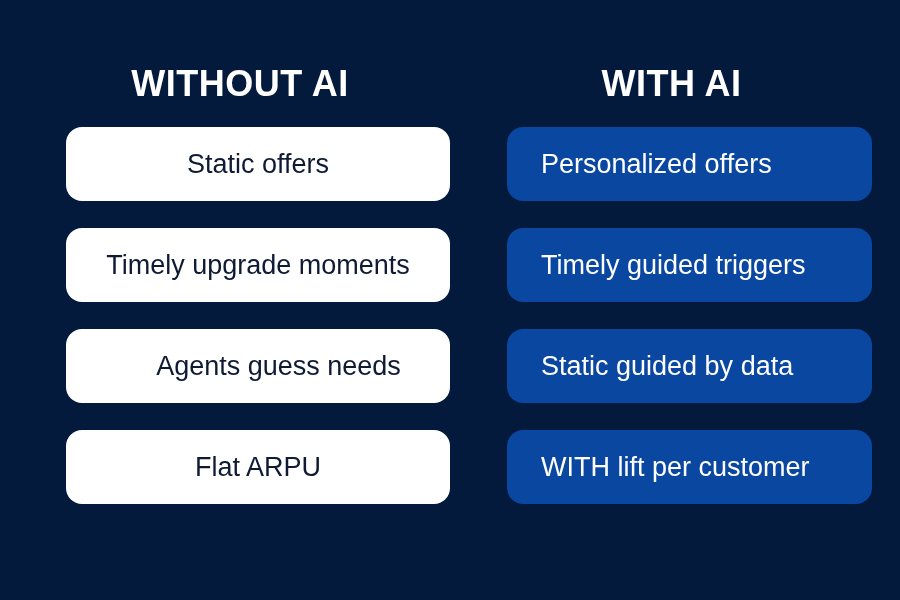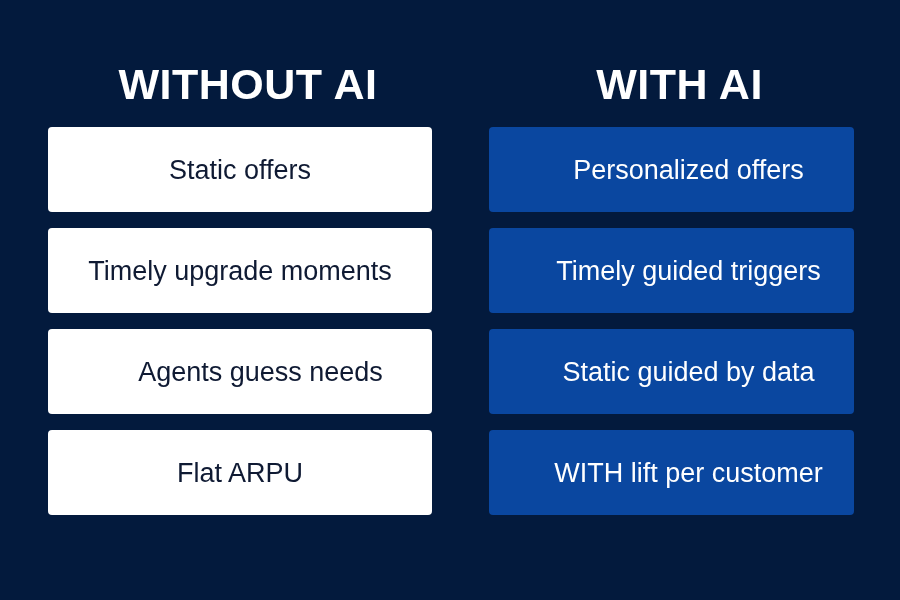--- a/index.html
+++ b/index.html
@@ -16,55 +16,55 @@
     }
     .column {
       position: absolute;
       top: 0;
     }
     .col-left { left: 48px; width: 384px; }
     .col-right { left: 489px; width: 365px; }
     .heading {
       position: absolute;
       top: 62px;
-      left: 8px;
+      left: 0;
       width: 100%;
       text-align: center;
       color: #FFFFFF;
       font-weight: 700;
-      font-size: 43px;
+      font-size: 36px;
       letter-spacing: 0.5px;
       line-height: 44px;
     }
     .card {
       position: absolute;
-      left: 0;
+      left: 18px;
       width: 100%;
-      height: 85px;
-      border-radius: 4px;
+      height: 74px;
+      border-radius: 16px;
       display: flex;
       align-items: center;
       box-sizing: border-box;
       font-size: 27px;
       line-height: 32px;
     }
     .card-white {
       background: #FFFFFF;
       color: #0F1A33;
       justify-content: center;
       text-align: center;
     }
     .card-blue {
       background: #0A47A0;
       color: #FFFFFF;
       justify-content: center;
       text-align: center;
     }
     .card-blue.pad-left {
-      justify-content: center;
+      justify-content: flex-start;
       padding-left: 34px;
     }
     .r1 { top: 127px; }
     .r2 { top: 228px; }
     .r3 { top: 329px; padding-left: 41px; }
     .r4 { top: 430px; }
   </style>
 </head>
 <body>
 

